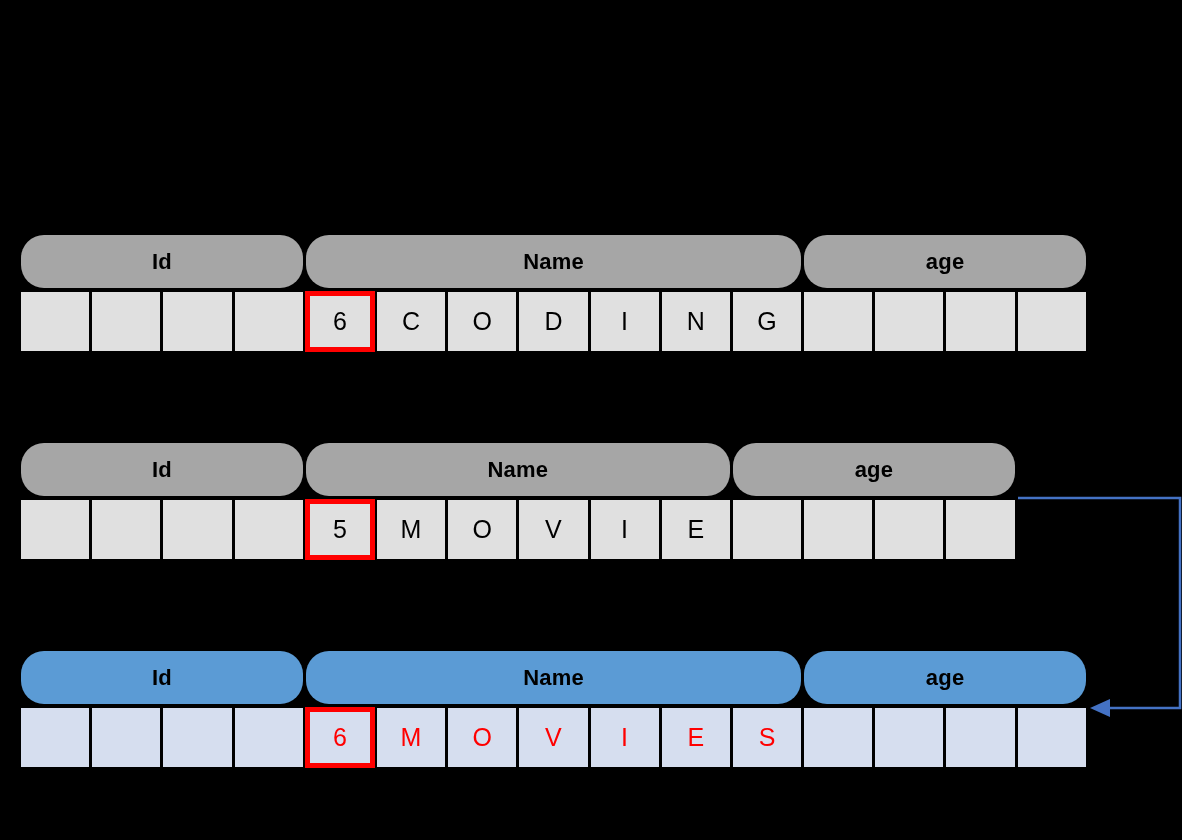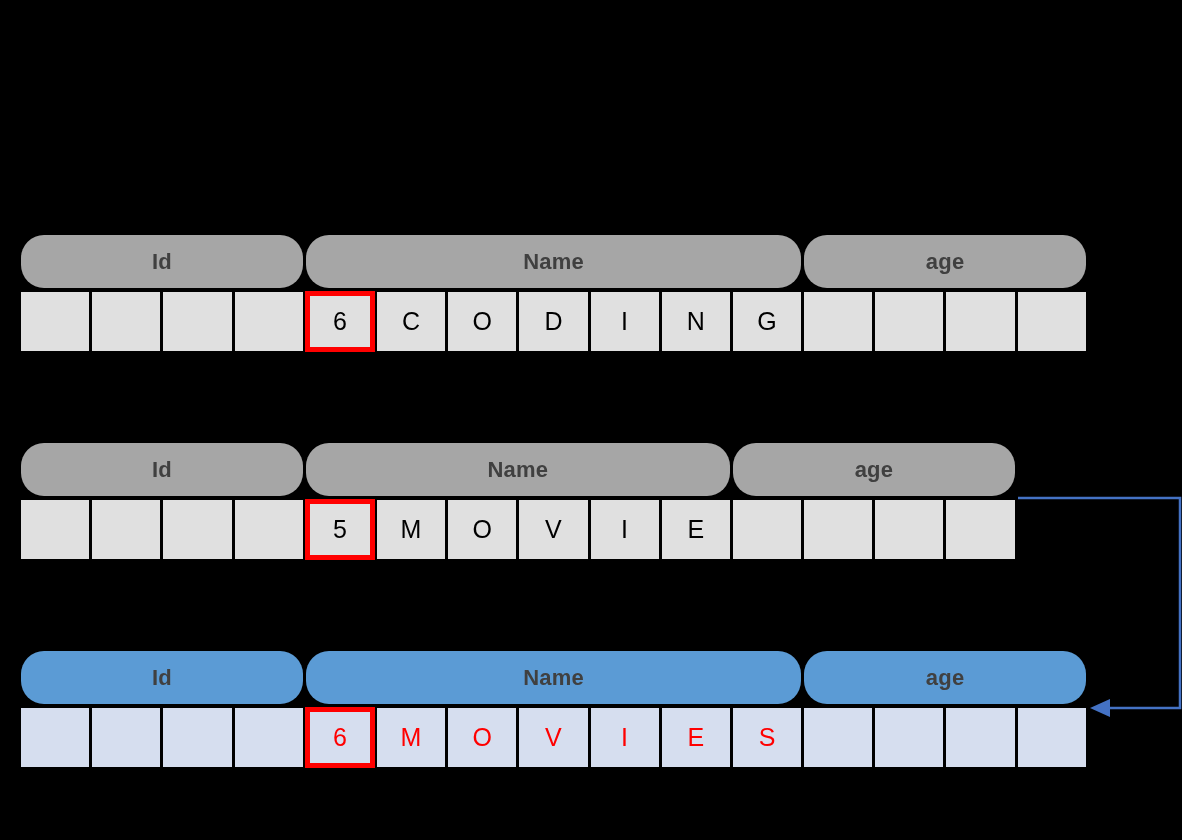--- a/index.html
+++ b/index.html
@@ -35,21 +35,21 @@
     height: 53px;
     display: flex;
   }
 
   .header-cell {
     height: 53px;
     box-sizing: border-box;
     display: flex;
     align-items: center;
     justify-content: center;
-    color: #404040;
+    color: #000000;
     font-weight: bold;
     font-size: 22px;
     letter-spacing: 0.2px;
     margin-right: 3px;
     border-radius: 23px;
   }
   .header-cell:last-child { margin-right: 0; }
 
   .data-row {
     position: absolute;

